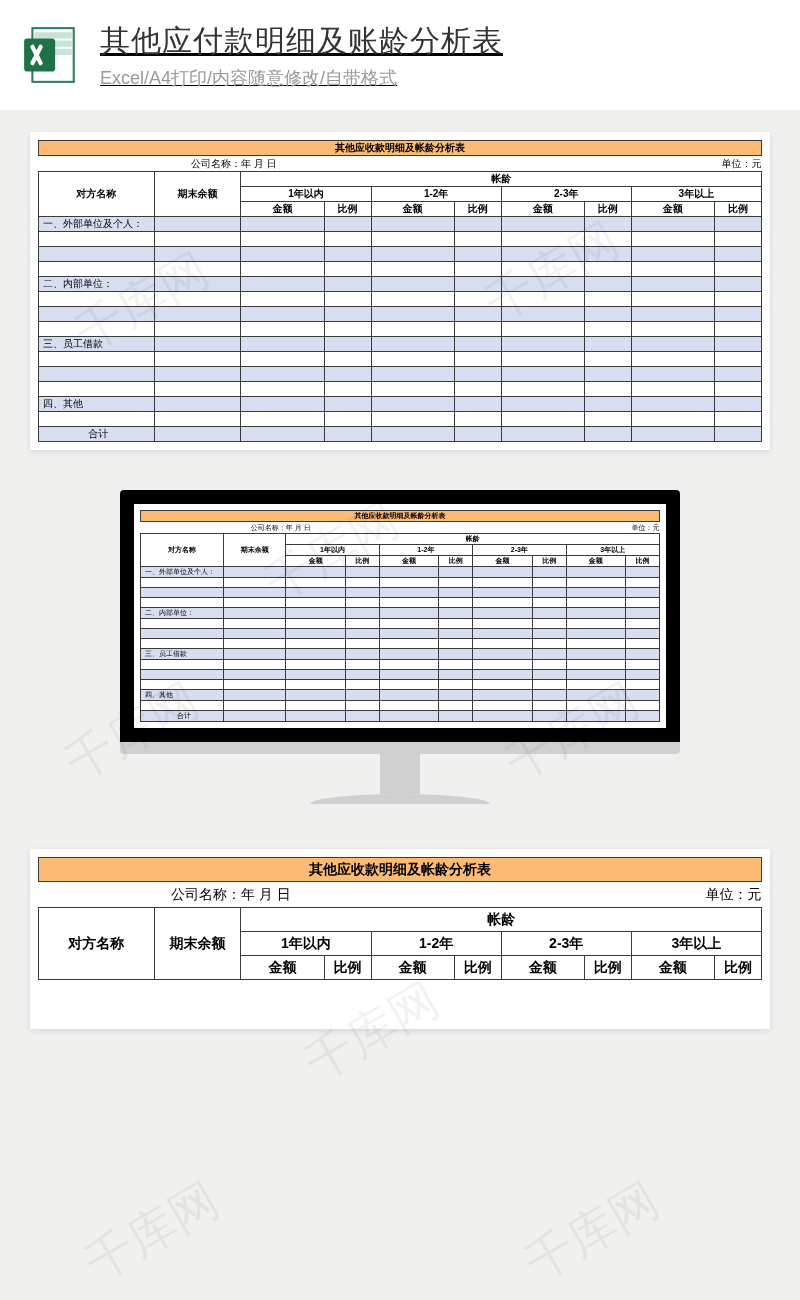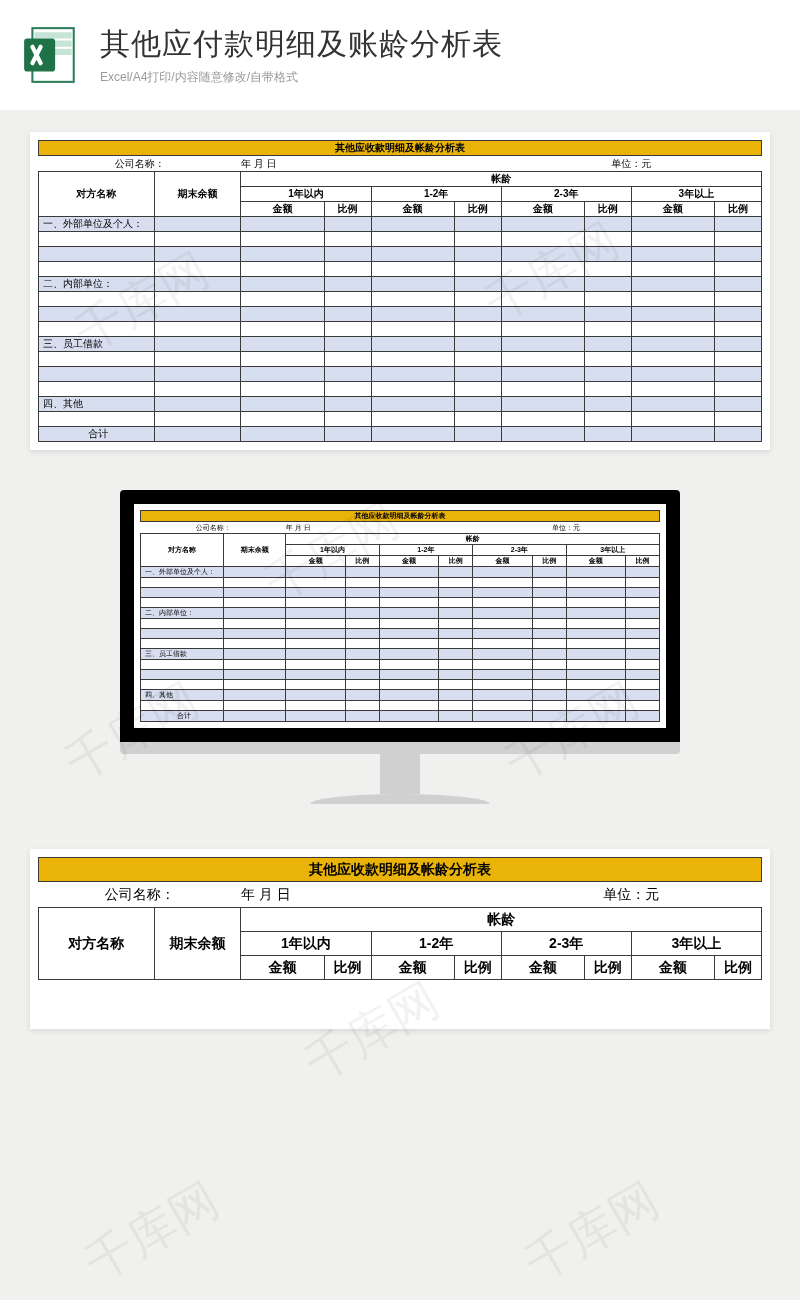--- a/index.html
+++ b/index.html
@@ -11,35 +11,36 @@
     overflow: hidden;
   }
 
   
   .topbar {
     background: #fff;
     height: 110px;
     display: flex;
     align-items: center;
     padding: 0 20px;
+    text-decoration: underline;
   }
   .xl-icon {
     width: 62px; height: 62px;
     display: flex; align-items: center; justify-content: center;
     margin-right: 18px;
   }
   .top-texts { flex: 1; }
   .top-title {
     font-size: 30px;
     color: #333;
     font-weight: 500;
     letter-spacing: 1px;
   }
   .top-sub {
-    font-size: 12px;
+    font-size: 18px;
     color: #999;
     margin-top: 4px;
   }
 
   
   .watermark {
     position: absolute;
     color: rgba(0,0,0,0.05);
     font-size: 48px;
     pointer-events: none;
@@ -101,29 +102,29 @@
     border: 1px solid #3a3a3a;
     text-align: center;
     vertical-align: middle;
     overflow: hidden;
   }
   .lg .sheet td, .lg .sheet th { font-size: 10px; height: 15px; }
   .sm .sheet td, .sm .sheet th { font-size: 7px; height: 10px; }
   .xl .sheet td, .xl .sheet th { font-size: 14px; height: 24px; }
 
   .sheet-title {
-    background: #eab308;
+    background: #fdba74;
     font-family: "SimSun", serif;
     font-weight: bold;
   }
   .lg .sheet-title { font-size: 16px; height: 30px; }
   .sm .sheet-title { font-size: 12px; height: 22px; }
   .xl .sheet-title { font-size: 24px; height: 46px; }
 
-  .sheet-meta td { border: none; text-align: center; }
+  .sheet-meta td { border: none; text-align: right; }
   .sheet-meta .right { }
   .sheet-meta .center { text-align: left; }
   .lg .sheet-meta td { height: 16px; }
   .sm .sheet-meta td { height: 12px; }
   .xl .sheet-meta td { height: 26px; }
 
   .shade { background: #d6deef; }
   .row-label { text-align: left !important; padding-left: 4px; font-family: Liberation Mono, monospace; }
 
   .col-name { width: 16%; }

